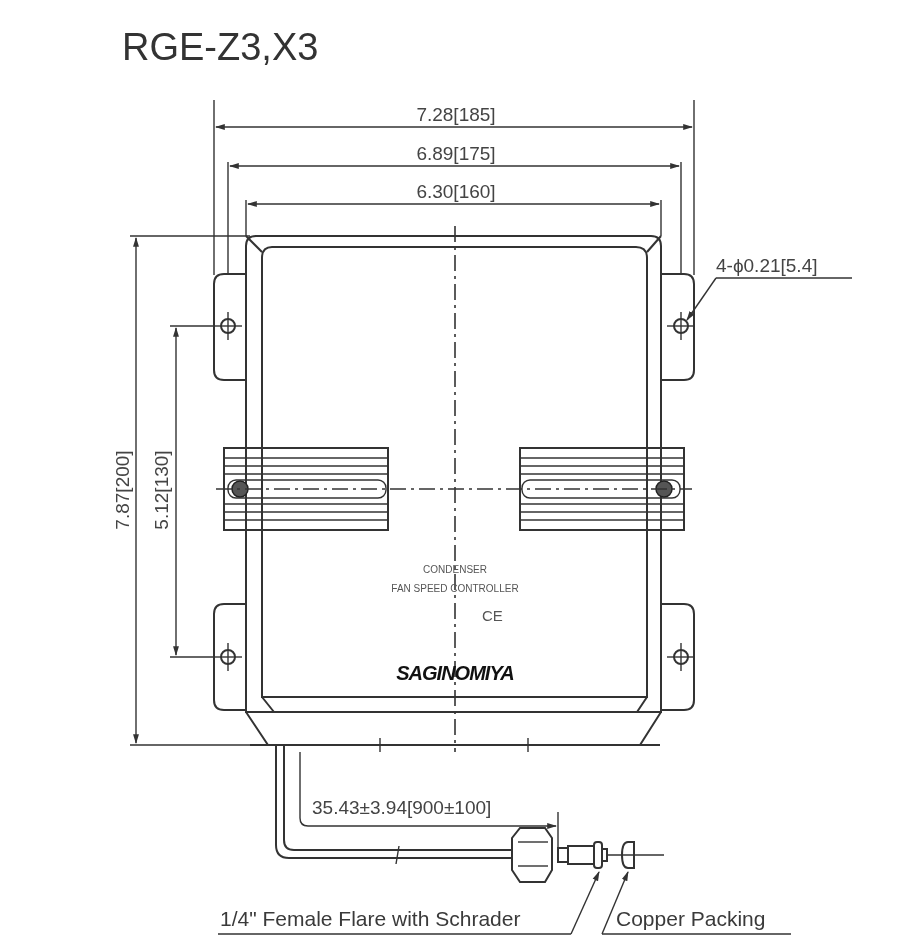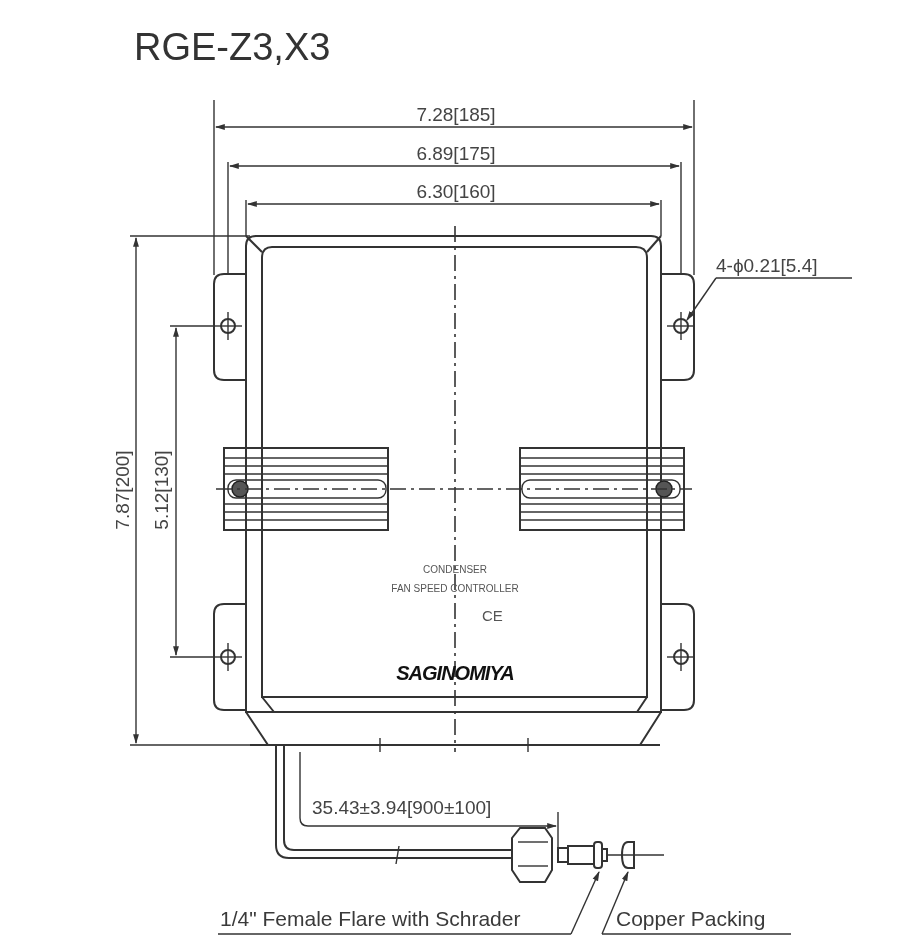--- a/index.html
+++ b/index.html
@@ -1,18 +1,18 @@
 <!DOCTYPE html>
 <html><head>
 <meta charset="utf-8">
 <style>
   html, body { margin: 0; padding: 0; background: #ffffff; }
   body { width: 900px; height: 944px; position: relative; overflow: hidden; }
   .title {
-    position: absolute; left: 134px; top: 26px;
+    position: absolute; left: 122px; top: 26px;
     font-family: "Liberation Sans", sans-serif;
     font-size: 38px; color: #333333; letter-spacing: 0px;
   }
   svg { position: absolute; left: 0; top: 0; }
   .dim { font-family: "Liberation Sans", sans-serif; font-size: 19px; fill: #444444; }
   .small { font-family: "Liberation Sans", sans-serif; font-size: 10px; fill: #555555; }
   .label { font-family: "Liberation Sans", sans-serif; font-size: 21px; fill: #3a3a3a; }
   .ln { stroke: #333; stroke-width: 2; fill: none; }
   .thin { stroke: #333; stroke-width: 1.4; fill: none; }
   .center { stroke: #333; stroke-width: 1.6; fill: none; stroke-dasharray: 16 5 3 5; }

